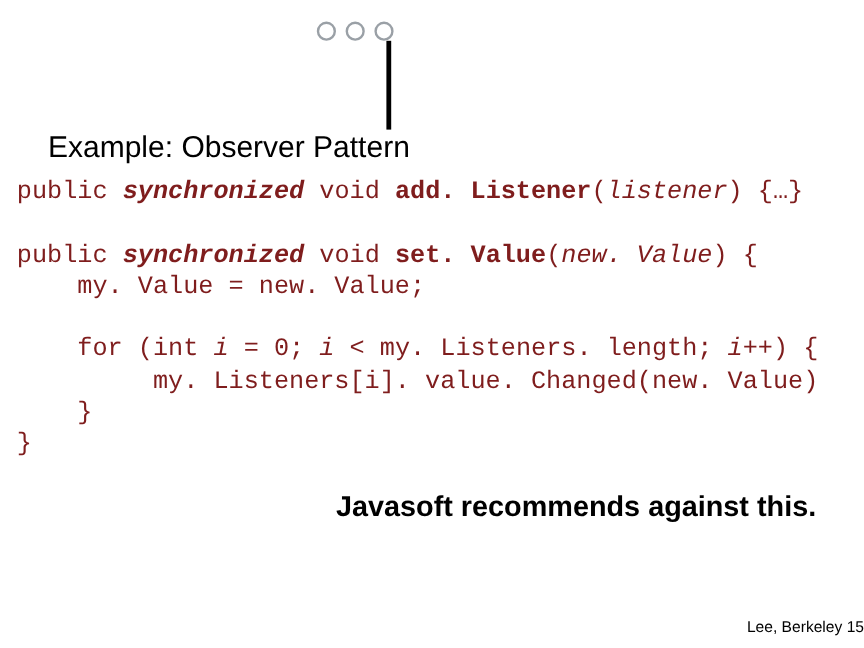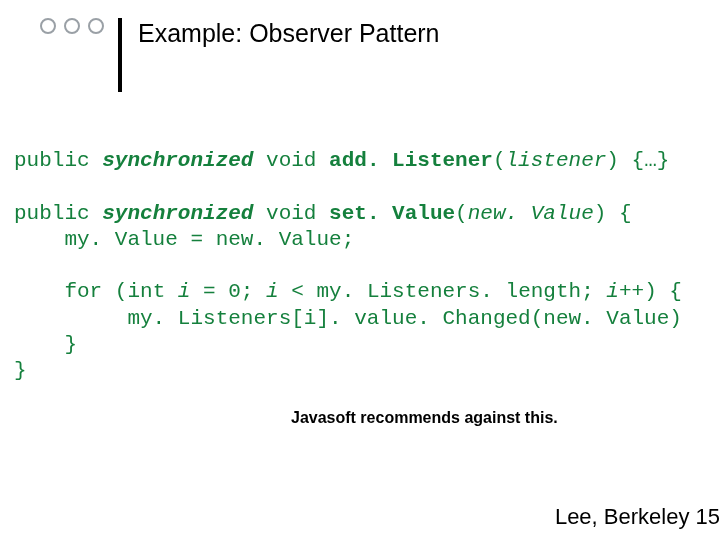--- a/index.html
+++ b/index.html
@@ -10,21 +10,22 @@
     background: #ffffff;
     font-family: Arial, Helvetica, sans-serif;
     position: relative;
     overflow: hidden;
   }
   .header {
     position: absolute;
     top: 18px;
     left: 40px;
     display: flex;
-    align-items: flex-start;
+    align-items: flex-end;
+    flex-direction: column;
   }
   .dots {
     display: flex;
     gap: 8px;
     margin-right: 14px;
     align-items: center;
   }
   .dot {
     width: 12px;
     height: 12px;
@@ -45,42 +46,42 @@
     font-weight: 400;
   }
   .code-area {
     position: absolute;
     top: 148px;
     left: 14px;
     right: 14px;
     font-family: "Courier New", Courier, monospace;
     font-size: 21px;
     line-height: 1.25;
-    color: #15803d;
+    color: #7f1d1d;
     white-space: pre;
   }
   .kw { font-weight: bold; font-style: italic; }
   .fn { font-weight: bold; }
   .it { font-style: italic; }
   .note {
     position: absolute;
     top: 408px;
-    left: 291px;
+    left: 280px;
     font-family: Arial, Helvetica, sans-serif;
-    font-size: 16px;
+    font-size: 24px;
     font-weight: bold;
     color: #000;
     line-height: 1.25;
   }
   .footer {
     position: absolute;
     bottom: 10px;
     right: 0;
     font-family: Arial, Helvetica, sans-serif;
-    font-size: 22px;
+    font-size: 13px;
     color: #000;
   }
 </style>
 </head>
 <body>
 
 <div class="header">
   <div class="dots">
     <div class="dot"></div>
     <div class="dot"></div>

